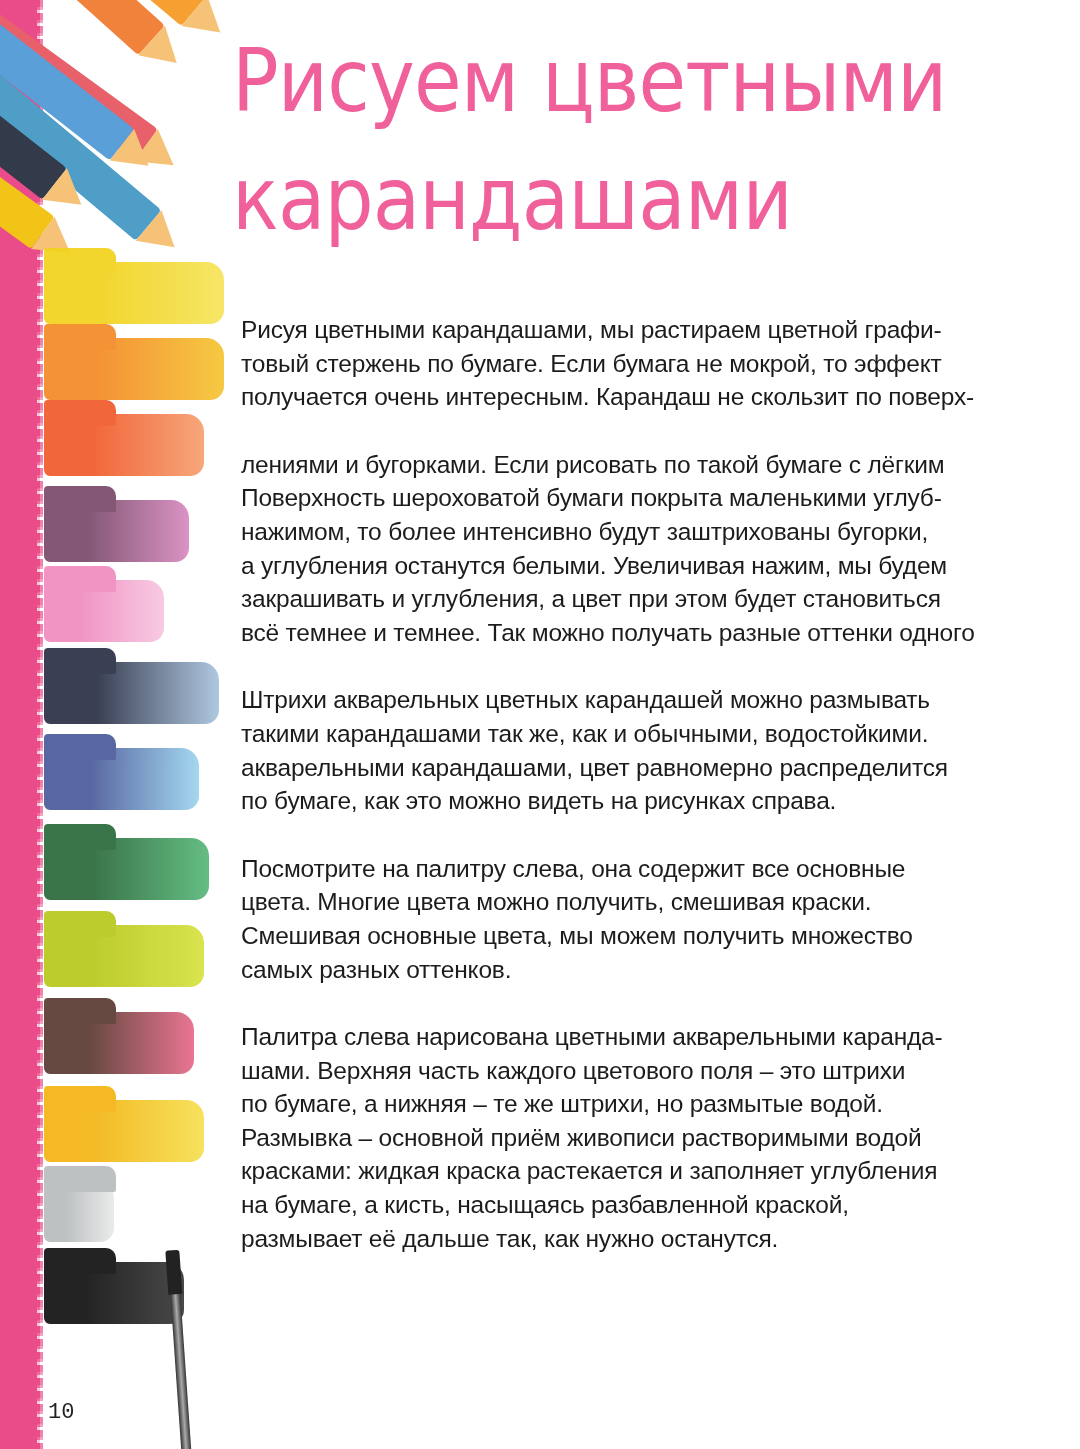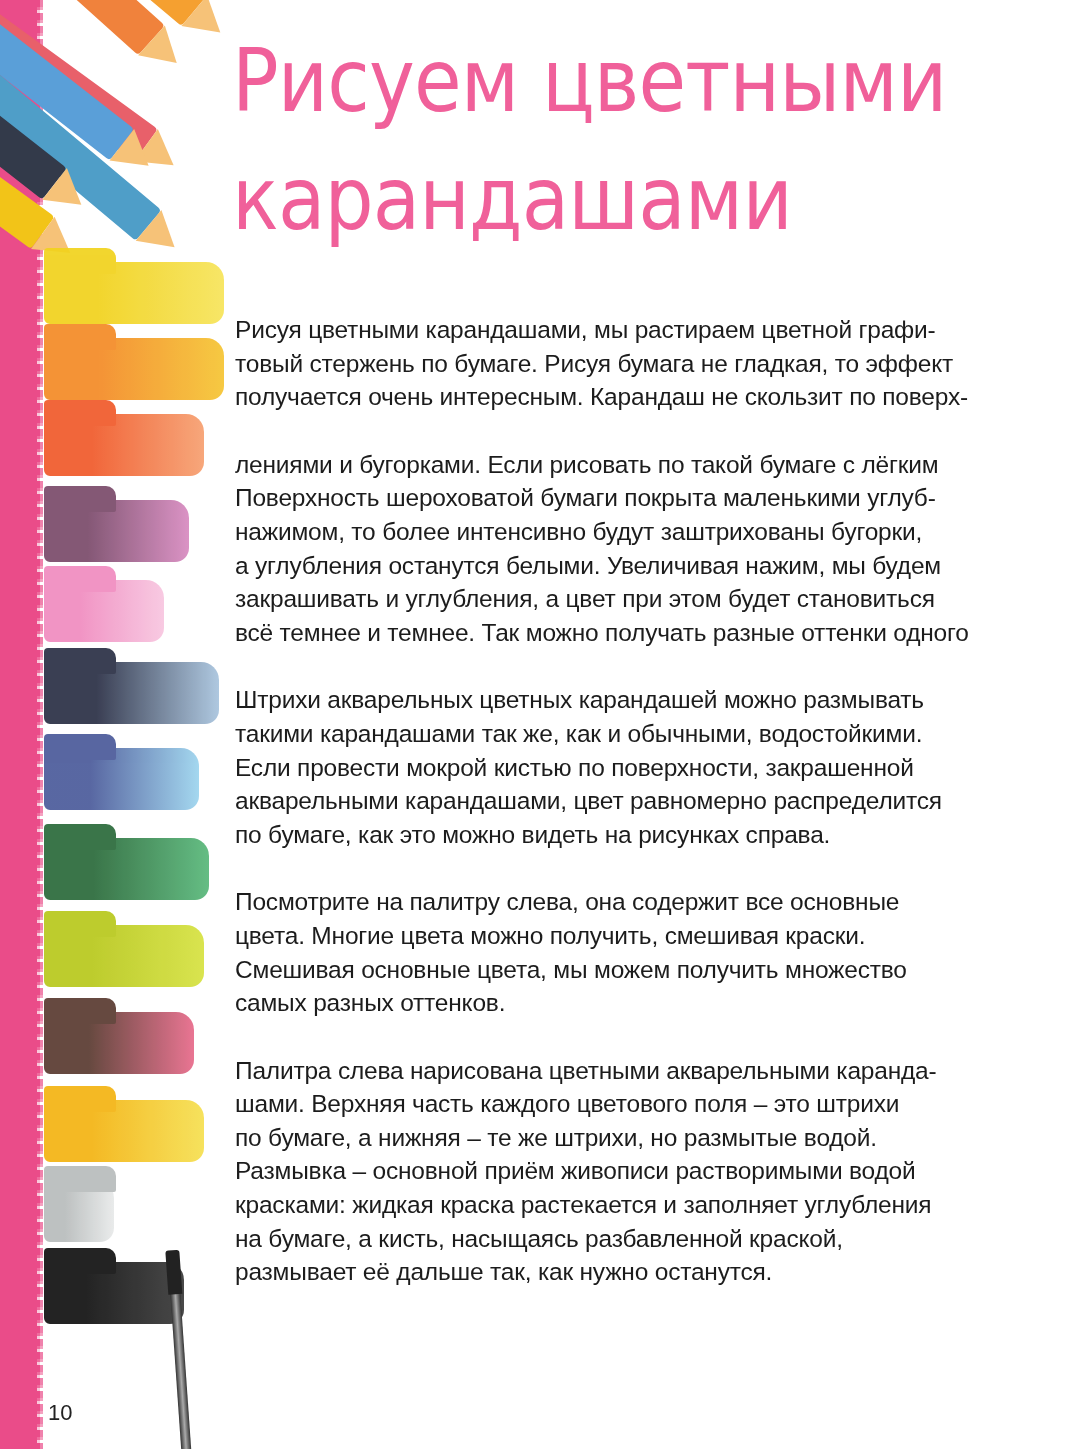--- a/index.html
+++ b/index.html
@@ -29,25 +29,25 @@
 
     
     .title { position: absolute; left: 232px; top: 22px; margin: 0;
              font-family: "DejaVu Sans", sans-serif; font-weight: normal;
              color: #f0609a; font-size: 88px; line-height: 118px; letter-spacing: -1px;
              transform: scaleX(0.88); transform-origin: left top; }
     .title span { display: block; }
 
     
     .content { position: absolute; left: 231px; top: 313px; width: 780px; }
-    .para { margin: 0 0 34px 4px; font-family: "Liberation Sans", sans-serif; font-size: 24.5px;
+    .para { margin: 0 0 34px 10px; font-family: "Liberation Sans", sans-serif; font-size: 24.5px;
             line-height: 33.6px; color: #1c1c1c; letter-spacing: -0.2px; }
     .para span { display: block; white-space: nowrap; }
 
-    .page-number { position: absolute; left: 48px; top: 1400px; font-family: Liberation Sans, sans-serif;
+    .page-number { position: absolute; left: 48px; top: 1400px; font-family: Liberation Mono, monospace;
                    font-size: 22px; color: #222; }
   </style>
 </head>
 <body>
 
 <div class="pink-strip"></div>
 
 <div class="pencils">
   <div class="pencil" style="left:-40px;top:-10px;width:230px;background:#e8606a;transform:rotate(36deg);">
       <div class="tip"></div>
@@ -117,35 +117,34 @@
 <div class="brush"></div>
 
 <h1 class="title">
   <span>Рисуем цветными</span>
   <span>карандашами</span>
 </h1>
 
 <div class="content">
   <p class="para">
     <span>Рисуя цветными карандашами, мы растираем цветной графи-</span>
-    <span>товый стержень по бумаге. Рисуя бумага не гладкая, то эффект</span>
+    <span>товый стержень по бумаге. Если бумага не мокрой, то эффект</span>
     <span>получается очень интересным. Карандаш не скользит по поверх-</span>
   </p>
   <p class="para">
     <span>лениями и бугорками. Если рисовать по такой бумаге с лёгким</span>
     <span>Поверхность шероховатой бумаги покрыта маленькими углуб-</span>
     <span>нажимом, то более интенсивно будут заштрихованы бугорки,</span>
     <span>а углубления останутся белыми. Увеличивая нажим, мы будем</span>
     <span>закрашивать и углубления, а цвет при этом будет становиться</span>
     <span>всё темнее и темнее. Так можно получать разные оттенки одного</span>
   </p>
   <p class="para">
     <span>Штрихи акварельных цветных карандашей можно размывать</span>
     <span>такими карандашами так же, как и обычными, водостойкими.</span>
-    <span>Если провести мокрой кистью по поверхности, закрашенной</span>
     <span>акварельными карандашами, цвет равномерно распределится</span>
     <span>по бумаге, как это можно видеть на рисунках справа.</span>
   </p>
   <p class="para">
     <span>Посмотрите на палитру слева, она содержит все основные</span>
     <span>цвета. Многие цвета можно получить, смешивая краски.</span>
     <span>Смешивая основные цвета, мы можем получить множество</span>
     <span>самых разных оттенков.</span>
   </p>
   <p class="para">

